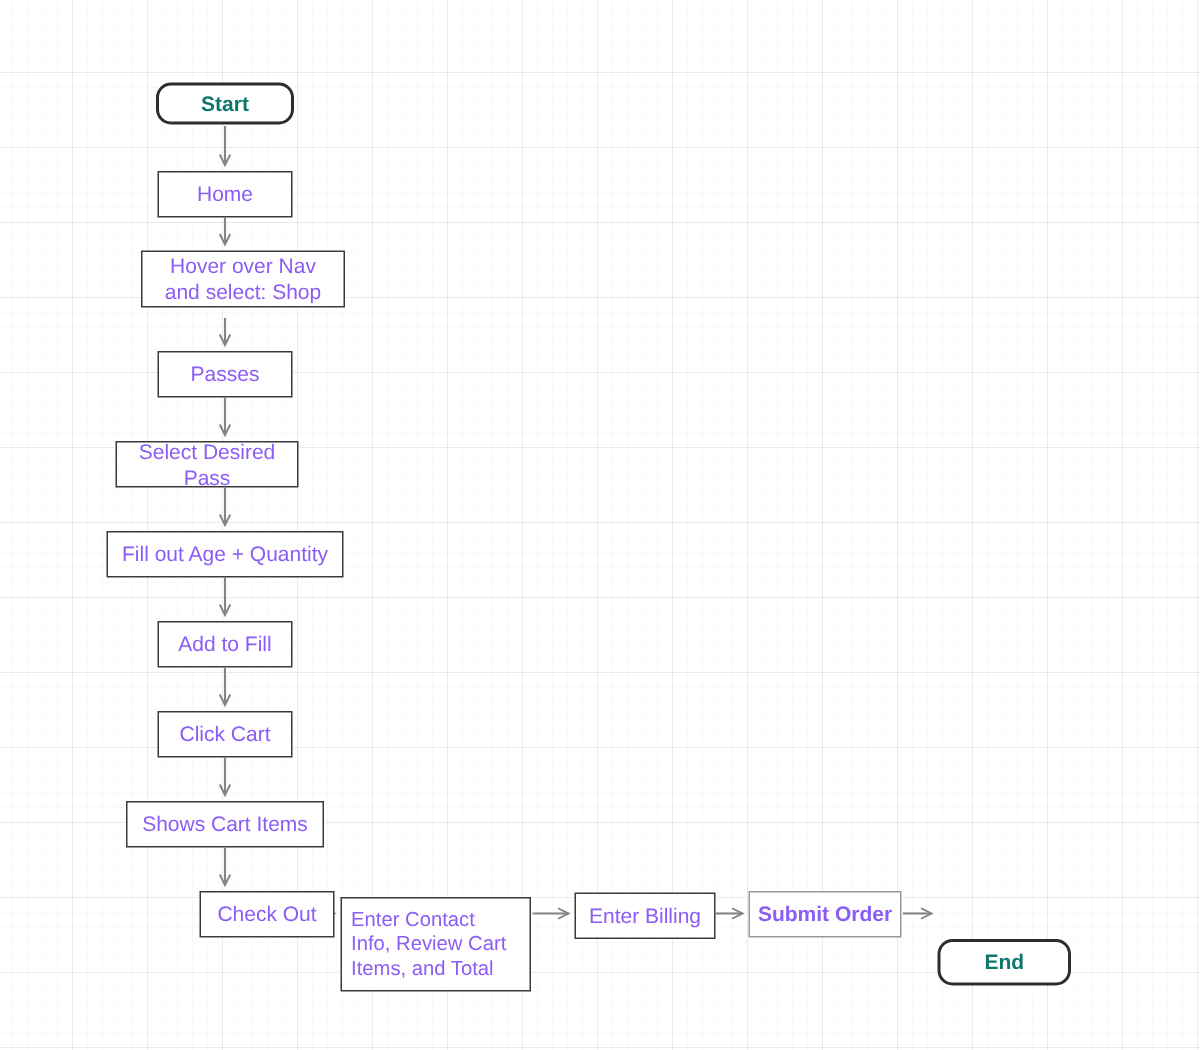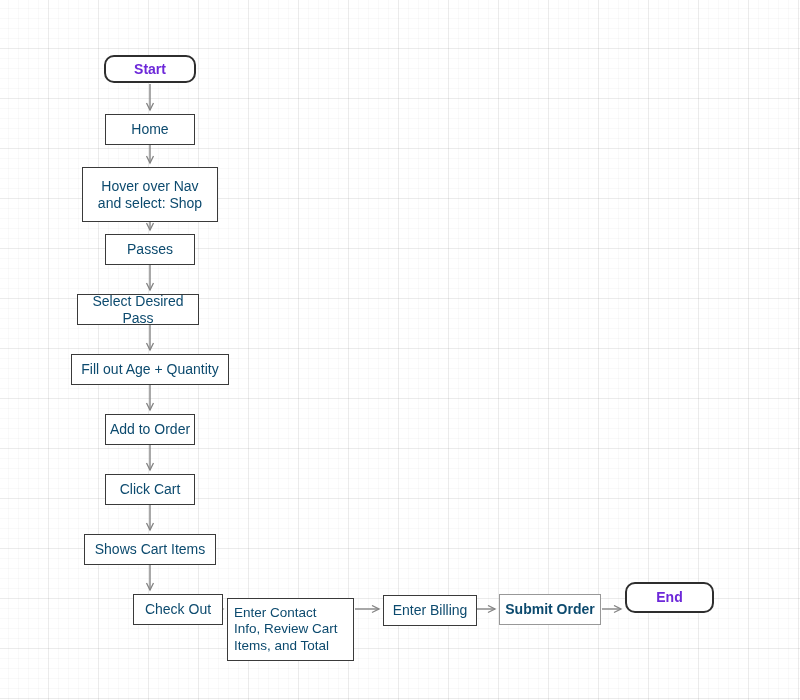--- a/index.html
+++ b/index.html
@@ -31,29 +31,29 @@
   }
   .node {
     position: absolute;
     box-sizing: border-box;
     display: flex;
     align-items: center;
     justify-content: center;
     text-align: center;
     background: #ffffff;
     border: 1px solid #3a3a3a;
-    color: #0c4a6e;
+    color: #8b5cf6;
     font-size: 14px;
     line-height: 17px;
     white-space: pre-line;
   }
   .node.terminal {
     border: 2px solid #2e2e2e;
     border-radius: 10px;
-    color: #6d28d9;
+    color: #0f766e;
     font-weight: bold;
   }
   .node.gray-border {
     border-color: #989898;
     font-weight: bold;
   }
   .node.align-left {
     justify-content: flex-start;
     text-align: left;
     padding: 0 6px;
@@ -84,29 +84,29 @@
       <line x1="150" y1="565" x2="150" y2="590" marker-end="url(#arrowhead)"></line>
       <line x1="196" y1="609" x2="223" y2="609" marker-end="url(#arrowhead)"></line>
       <line x1="355" y1="609" x2="379" y2="609" marker-end="url(#arrowhead)"></line>
       <line x1="477" y1="609" x2="495" y2="609" marker-end="url(#arrowhead)"></line>
       <line x1="602" y1="609" x2="621" y2="609" marker-end="url(#arrowhead)"></line>
     </g>
   </svg>
 
   <div class="node terminal" style="left:104px; top:55px;  width:92px;  height:28px;">Start</div>
   <div class="node" style="left:105px; top:114px; width:90px;  height:31px;">Home</div>
-  <div class="node" style="left:82px;  top:167px; width:136px; height:55px;">Hover over Nav
+  <div class="node" style="left:94px;  top:167px; width:136px; height:38px;">Hover over Nav
 and select: Shop</div>
   <div class="node" style="left:105px; top:234px; width:90px;  height:31px;">Passes</div>
   <div class="node" style="left:77px;  top:294px; width:122px; height:31px;">Select Desired Pass</div>
   <div class="node" style="left:71px;  top:354px; width:158px; height:31px;">Fill out Age + Quantity</div>
-  <div class="node" style="left:105px; top:414px; width:90px;  height:31px;">Add to Order</div>
+  <div class="node" style="left:105px; top:414px; width:90px;  height:31px;">Add to Fill</div>
   <div class="node" style="left:105px; top:474px; width:90px;  height:31px;">Click Cart</div>
   <div class="node" style="left:84px;  top:534px; width:132px; height:31px;">Shows Cart Items</div>
   <div class="node" style="left:105px; top:594px; width:90px;  height:31px;margin-left:28px;">Check Out</div>
   <div class="node align-left" style="left:227px; top:578px; width:127px; height:63px;margin-top:20px;">Enter Contact
 Info, Review Cart
 Items, and Total</div>
   <div class="node" style="left:383px; top:595px; width:94px;  height:31px;">Enter Billing</div>
   <div class="node gray-border" style="left:499px; top:594px; width:102px; height:31px;">Submit Order</div>
-  <div class="node terminal" style="left:625px; top:582px; width:89px;  height:31px;">End</div>
+  <div class="node terminal" style="left:625px; top:626px; width:89px;  height:31px;">End</div>
 
 </div>
 
 </body></html>

